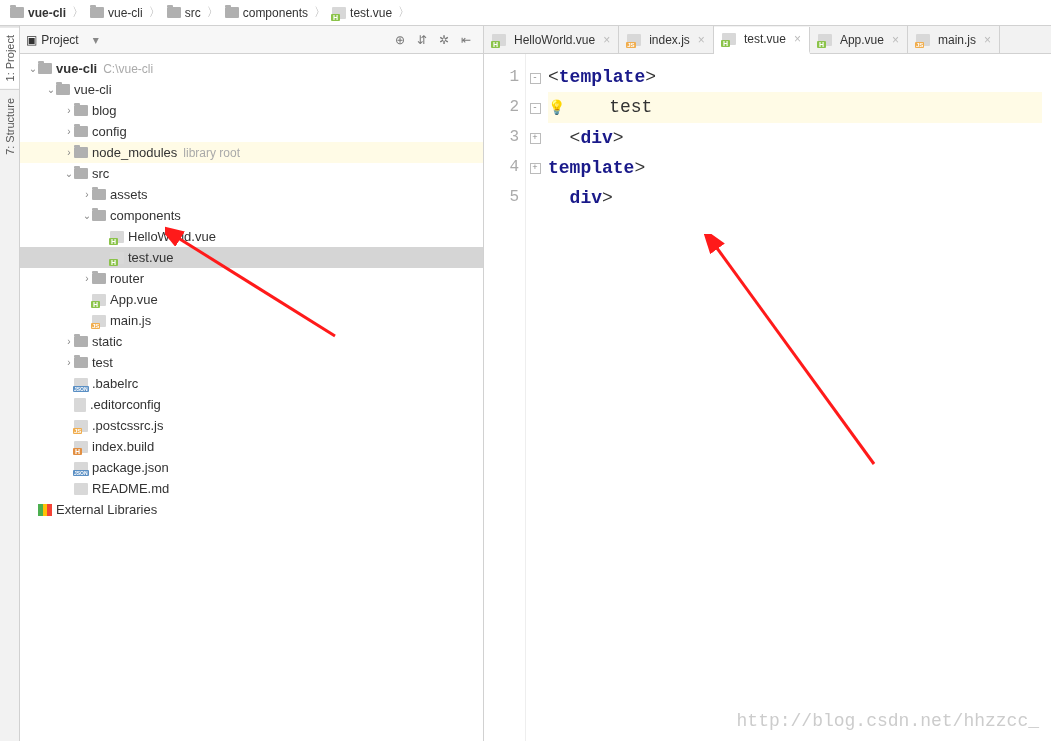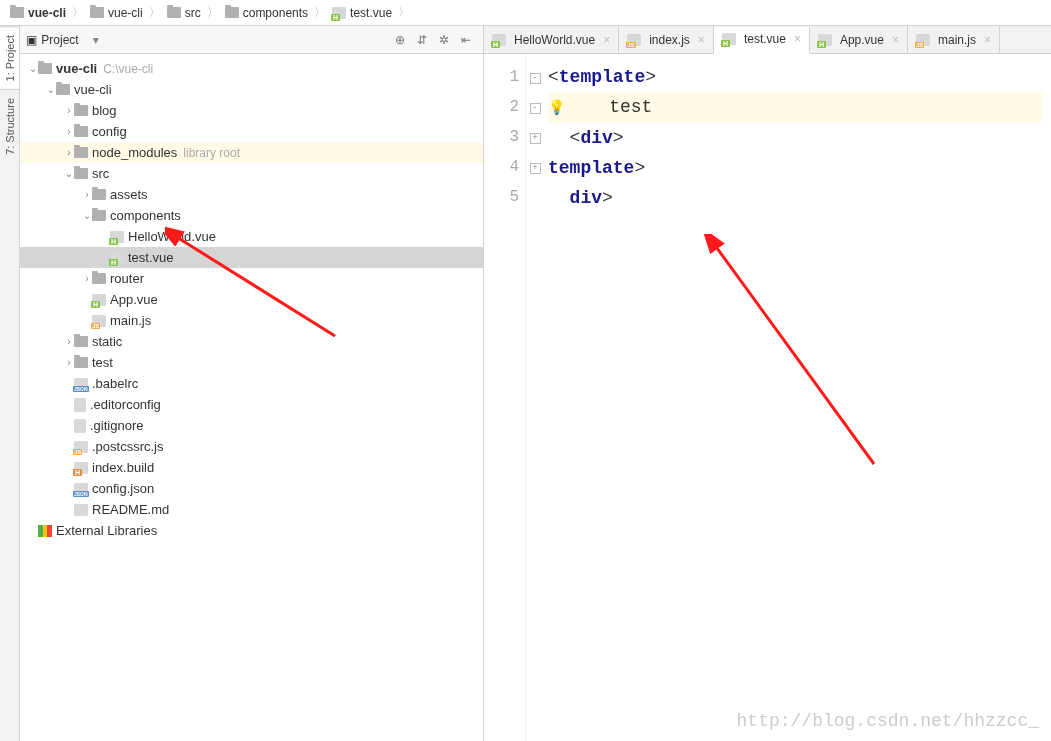--- a/index.html
+++ b/index.html
@@ -232,43 +232,36 @@
         <div class="tree-row">
        <span class="indent" style="width:44px"></span>
        <span class="arrow"></span>
        <span class="file-ico"></span>
        <span>.editorconfig</span>
 
      </div>
         <div class="tree-row">
        <span class="indent" style="width:44px"></span>
        <span class="arrow"></span>
-       <span class="file-ico"></span>
-       <span>.gitignore</span>
-
-     </div>
-        <div class="tree-row">
-       <span class="indent" style="width:44px"></span>
-       <span class="arrow"></span>
        <span class="js-ico"></span>
        <span>.postcssrc.js</span>
 
      </div>
         <div class="tree-row">
        <span class="indent" style="width:44px"></span>
        <span class="arrow"></span>
        <span class="vue-ico html-ico"></span>
        <span>index.build</span>
 
      </div>
         <div class="tree-row">
        <span class="indent" style="width:44px"></span>
        <span class="arrow"></span>
        <span class="js-ico json-ico"></span>
-       <span>config.json</span>
+       <span>package.json</span>
 
      </div>
         <div class="tree-row">
        <span class="indent" style="width:44px"></span>
        <span class="arrow"></span>
        <span class="md-ico"></span>
        <span>README.md</span>
 
      </div>
         <div class="tree-row">

